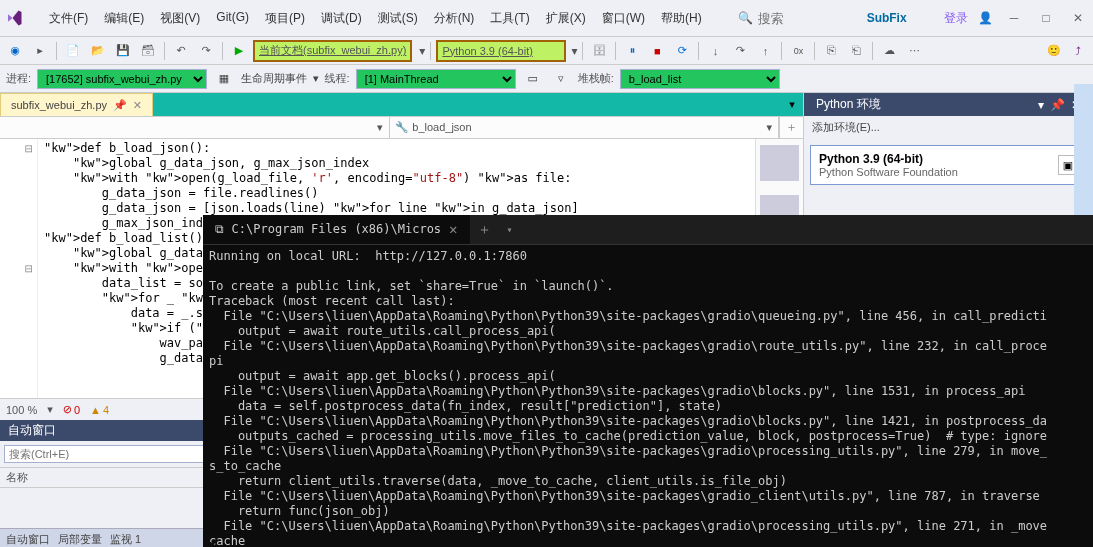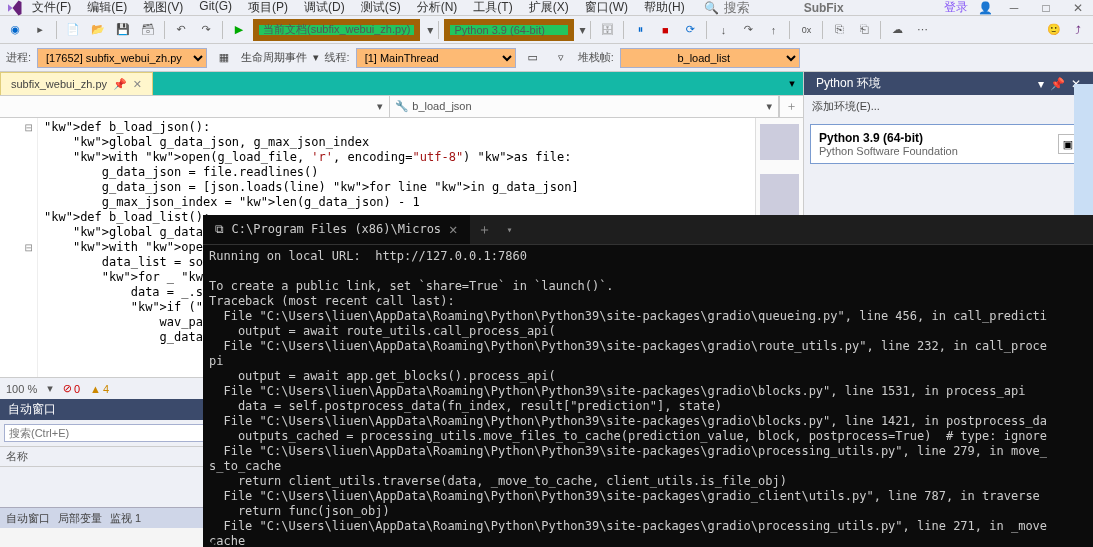--- a/index.html
+++ b/index.html
@@ -1,39 +1,39 @@
 <!DOCTYPE html>
 <html><head>
 <meta charset="utf-8">
 <style>
 * { margin: 0; padding: 0; box-sizing: border-box; }
 body { font-family: "Microsoft YaHei", Arial, sans-serif; font-size: 12px; background: #f5f5f5; width: 1093px; height: 547px; overflow: hidden; position: relative; }
 
-.topbar { background: #eef0f6; border-bottom: 1px solid #ccc; display: flex; align-items: center; height: 16px; padding: 0 4px; color: #333; }
+.topbar { background: #eef0f6; border-bottom: 1px solid #ccc; display: flex; align-items: center; height: 37px; padding: 0 4px; color: #333; gap: 17px; }
 .vs-icon { width: 20px; height: 20px; display: flex; align-items: center; justify-content: center; }
 .vs-icon svg { width: 18px; height: 18px; }
 .menu-item { padding: 4px 8px; cursor: pointer; }
 .search-area { margin-left: 12px; display: flex; align-items: center; gap: 4px; color: #777; }
 .search-area input { border: none; background: transparent; outline: none; width: 80px; font-size: 13px; }
-.app-title { margin-left: 0; color: #737373; font-weight: bold; }
+.app-title { margin-left: 12px; color: #0369a1; font-weight: bold; }
 .right-controls { margin-left: auto; display: flex; align-items: center; gap: 10px; }
 .login { color: #8b5cf6; cursor: pointer; }
 .winbtn { width: 22px; height: 22px; display: flex; align-items: center; justify-content: center; cursor: pointer; color: #666; }
 
 .toolbar { background: #eef0f6; border-bottom: 1px solid #ccc; height: 28px; display: flex; align-items: center; padding: 0 4px; gap: 3px; color: #555; }
 .tool-btn { width: 22px; height: 22px; display: flex; align-items: center; justify-content: center; cursor: pointer; border-radius: 2px; font-size: 11px; }
 .tool-sep { width: 1px; height: 18px; background: #c0c0c0; margin: 0 2px; }
-.tool-drop { border: 6px solid #a16207; background: #22c55e; height: 22px; padding: 0 4px; font-size: 11px; display: flex; align-items: center; }
+.tool-drop { border: 2px solid #a16207; background: #bef264; height: 22px; padding: 0 4px; font-size: 11px; display: flex; align-items: center; text-decoration: underline; }
 .play-green { color: #0a0; }
 .stop-red { color: #c00; }
 .refresh-blue { color: #06c; }
 
 .debugbar { background: #eef0f6; border-bottom: 1px solid #ccc; height: 28px; display: flex; align-items: center; padding: 0 6px; gap: 6px; font-size: 11px; color: #444; }
 .debugbar .lbl { color: #555; }
-.debugbar select, .debugbar input { border: 1px solid #a6b0d0; background: #fdba74; height: 20px; font-size: 11px; padding: 0 4px; }
+.debugbar select, .debugbar input { border: 1px solid #a6b0d0; background: #22c55e; height: 20px; font-size: 11px; padding: 0 4px; }
 
 .main { display: flex; height: calc(100% - 112px); }
 .editor-pane { flex: 1; display: flex; flex-direction: column; background: #fff; }
 .tab-row { background: #14b8a6; display: flex; border-bottom: 1px solid #ccc; height: 24px; }
 .file-tab { background: #fff6cc; border: 1px solid #e0cd7a; border-bottom: none; padding: 3px 10px; font-size: 11px; display: flex; align-items: center; gap: 6px; color: #444; }
 .file-tab .pin { color: #888; cursor: pointer; }
 .file-tab .close { color: #888; cursor: pointer; }
 
 .nav-row { background: #fcfcfc; border-bottom: 1px solid #ccc; height: 22px; display: flex; }
 .nav-combo { flex: 1; border-right: 1px solid #ccc; display: flex; align-items: center; justify-content: space-between; padding: 0 6px; font-size: 11px; color: #555; }
@@ -168,21 +168,21 @@
   <span class="lbl">进程:</span>
   <select style="width:170px;"><option>[17652] subfix_webui_zh.py</option></select>
   <span class="tool-btn">▦</span>
   <span>生命周期事件</span>
   <span>▾</span>
   <span class="lbl">线程:</span>
   <select style="width:160px;"><option>[1] MainThread</option></select>
   <span class="tool-btn">▭</span>
   <span class="tool-btn">▿</span>
   <span class="lbl">堆栈帧:</span>
-  <select style="width:180px;text-align:center;"><option>b_load_list</option></select>
+  <select style="width:160px;"><option>b_load_list</option></select>
 </div>
 
 <div class="main">
   <div class="editor-pane">
     <div class="tab-row">
       <div class="file-tab">
         <span>subfix_webui_zh.py</span>
         <span class="pin">📌</span>
         <span class="close">✕</span>
       </div>

